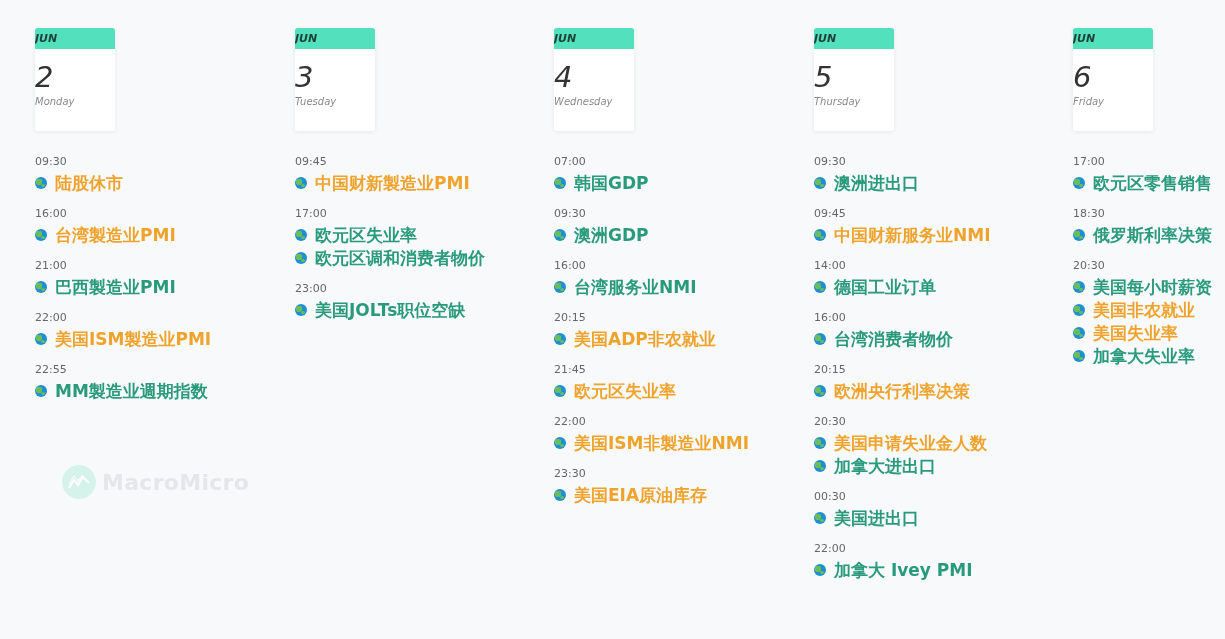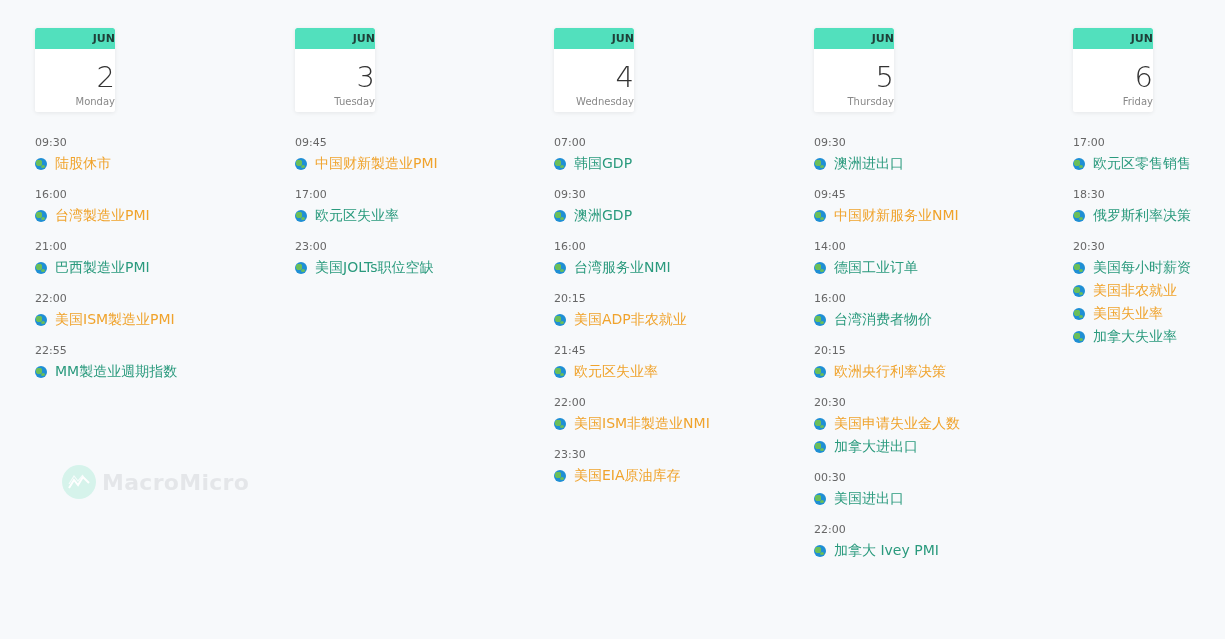--- a/index.html
+++ b/index.html
@@ -5,41 +5,41 @@
   html, body { margin:0; padding:0; }
   body {
     width:1225px; height:639px; overflow:hidden;
     background:#f7f9fb;
     font-family:"DejaVu Sans", "Liberation Sans", sans-serif;
     position:relative;
   }
   .week { position:absolute; left:0; top:0; width:1225px; height:639px; }
   .day { position:absolute; top:28px; width:250px; }
   .cal {
-    width:80px; height:84px; background:#fff;
+    width:80px; height:103px; background:#fff;
     box-shadow:0 1px 4px rgba(0,0,0,0.08);
-    border-radius:2px; overflow:hidden; text-align:right;
+    border-radius:2px; overflow:hidden; text-align:left;font-style:italic;
   }
   .cal-month {
     height:21px; line-height:21px; background:#52e0bd;
     color:#1f3f38; font-size:11px; font-weight:bold;
     border-radius:2px 2px 0 0;
   }
   .cal-date {
     font-size:29px; color:#333; font-weight:300; line-height:30px;
     margin-top:13px; font-family:"DejaVu Sans", sans-serif;
     letter-spacing:0;
   }
   .cal-dow { font-size:10px; color:#888; margin-top:4px; }
   .events { margin-top:24px; }
   .slot { margin-bottom:14px; }
   .time { font-size:11px; color:#666; height:14px; line-height:14px; margin-bottom:4px; }
   .ev {
     display:flex; align-items:center; height:20px; margin-bottom:3px;
-    font-size:14px; cursor:pointer; white-space:nowrap;
+    font-size:17px; cursor:pointer; white-space:nowrap;font-weight:bold;
   }
   .ev .globe {
     width:12px; height:12px; border-radius:50%;
     background:radial-gradient(circle at 35% 40%, #6abe5a 0 30%, #1f8fd4 31% 100%);
     margin-right:8px; flex:0 0 auto; position:relative;
   }
   .ev .globe::after {
     content:""; position:absolute; right:2px; bottom:2px; width:4px; height:3px;
     background:#6abe5a; border-radius:50%;
   }
@@ -115,20 +115,24 @@
           <div class="ev orange">
             <span class="globe"></span>
             <span>中国财新製造业PMI</span>
           </div>
         </div>
         <div class="slot">
           <div class="time">17:00</div>
           <div class="ev green">
             <span class="globe"></span>
             <span>欧元区失业率</span>
+          </div>
+          <div class="ev green">
+            <span class="globe"></span>
+            <span>欧元区调和消费者物价</span>
           </div>
         </div>
         <div class="slot">
           <div class="time">23:00</div>
           <div class="ev green">
             <span class="globe"></span>
             <span>美国JOLTs职位空缺</span>
           </div>
         </div>
       </div>

